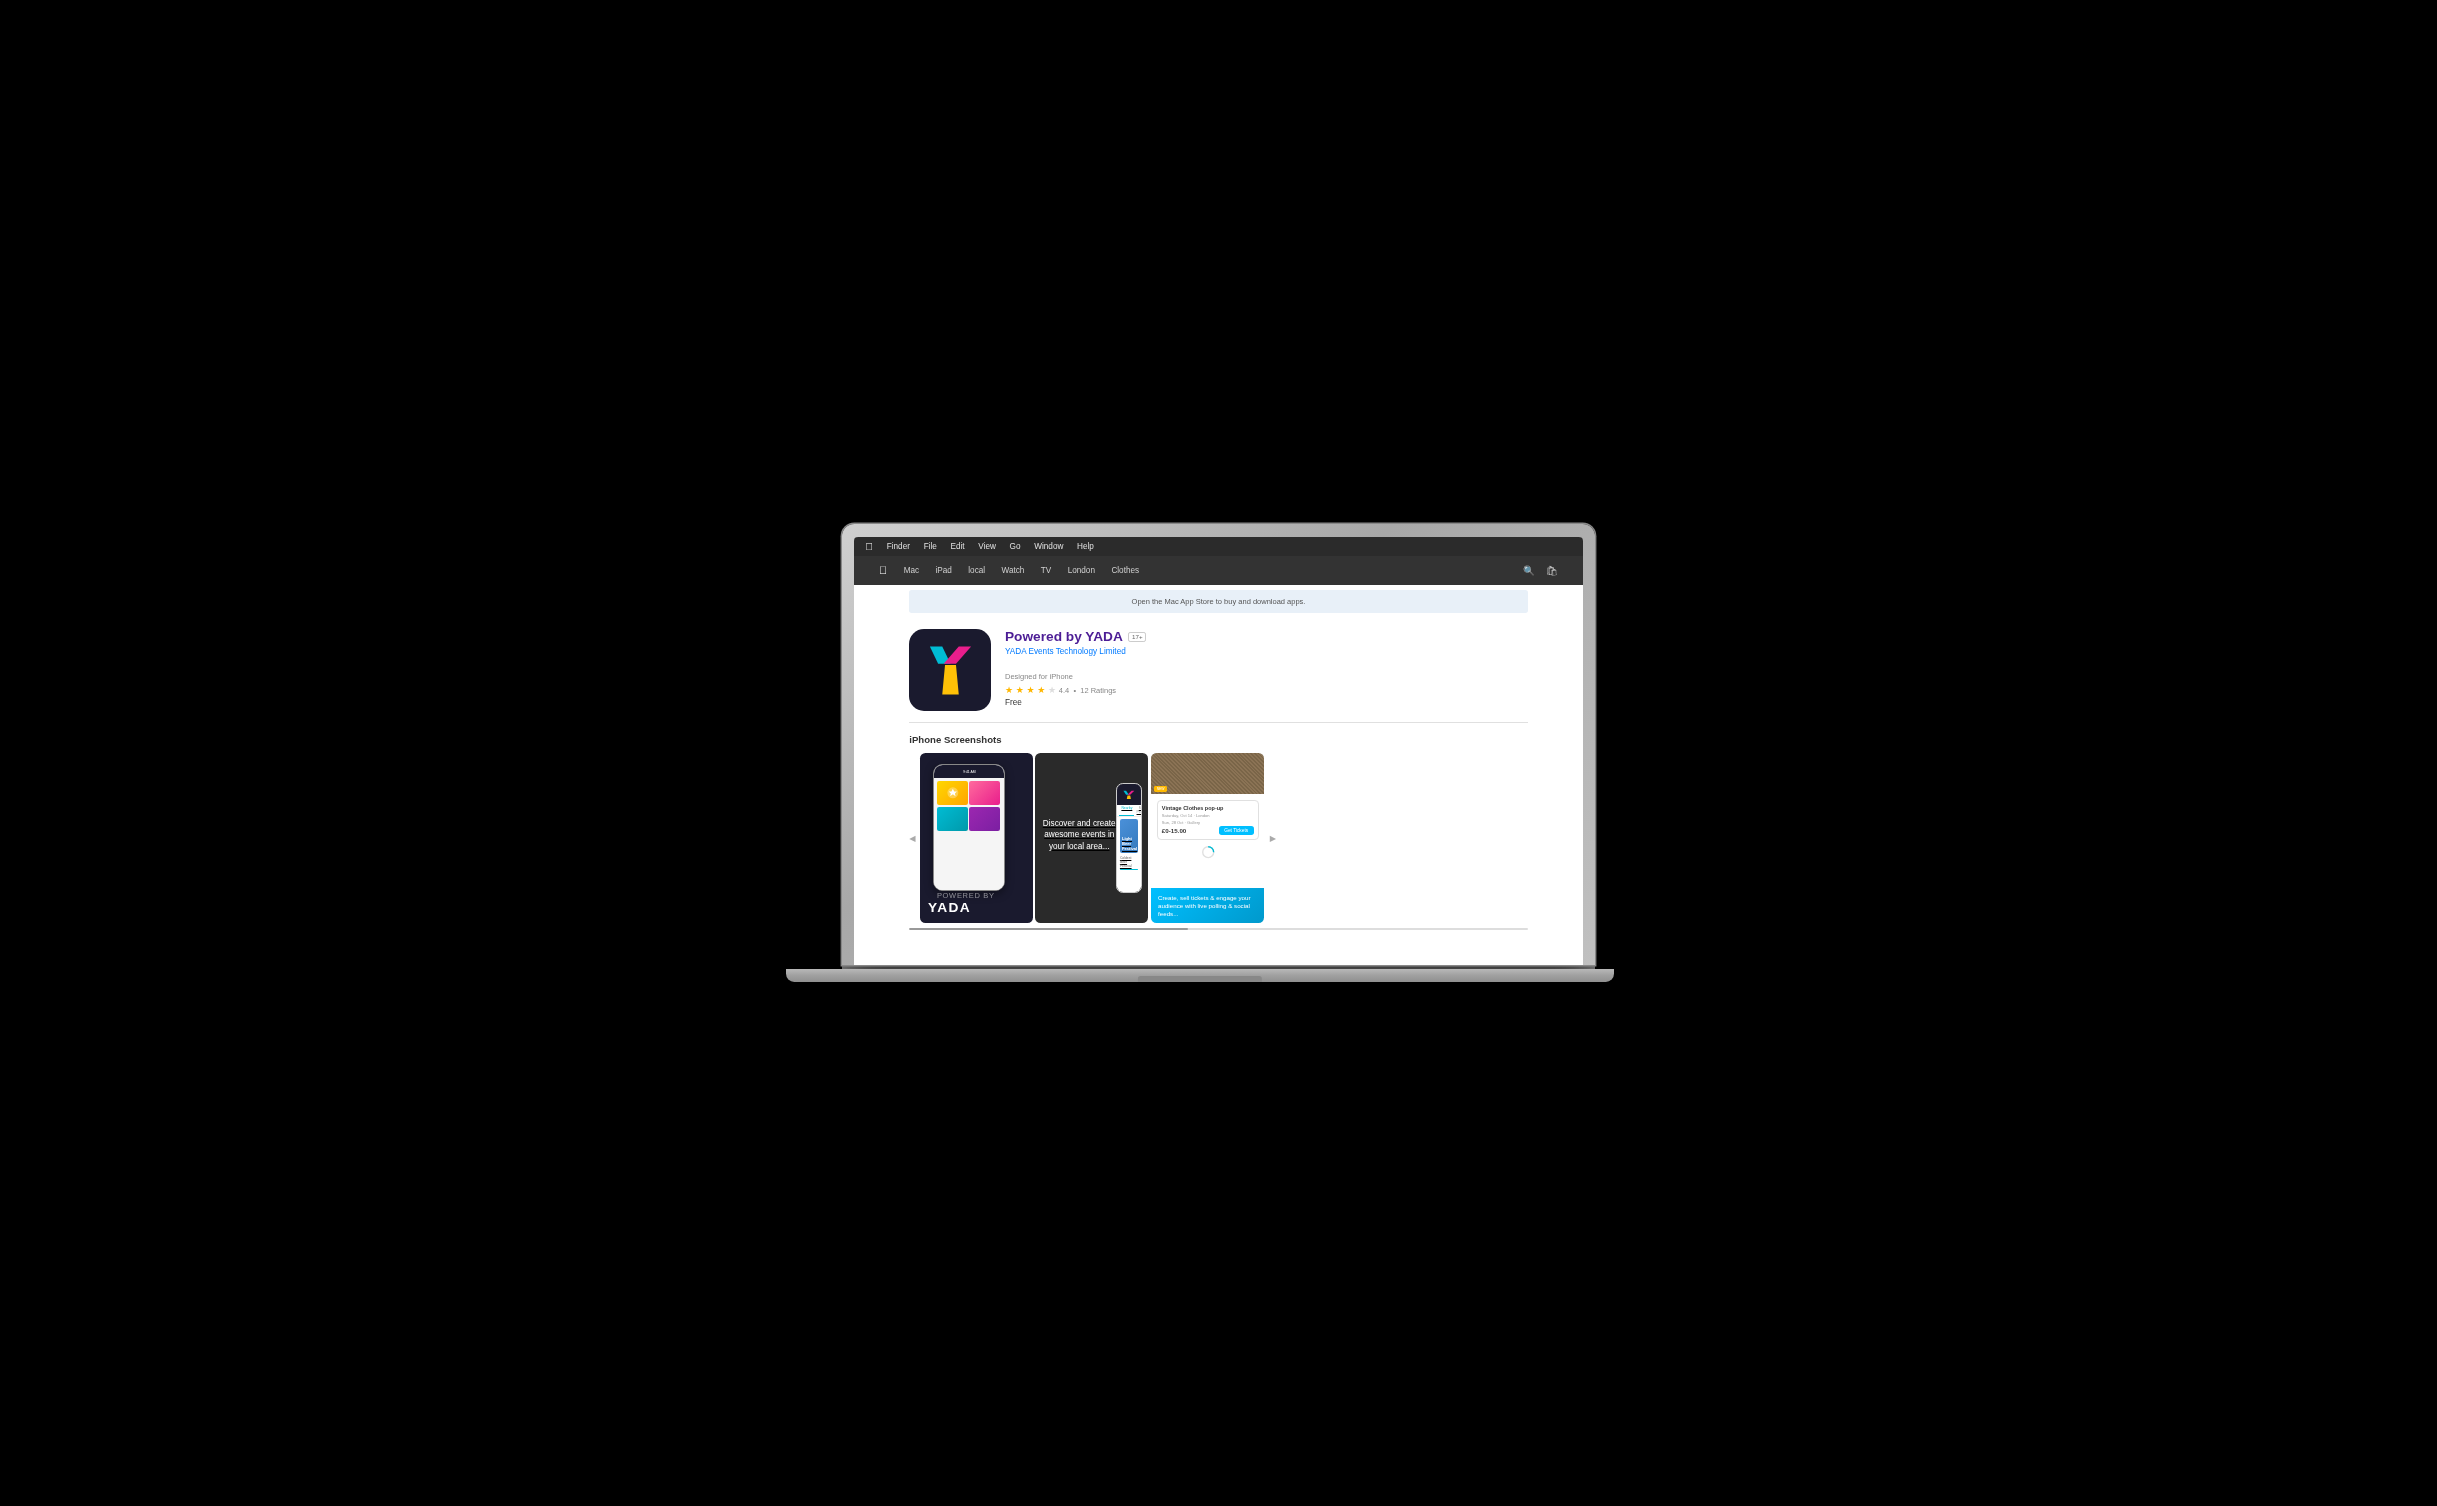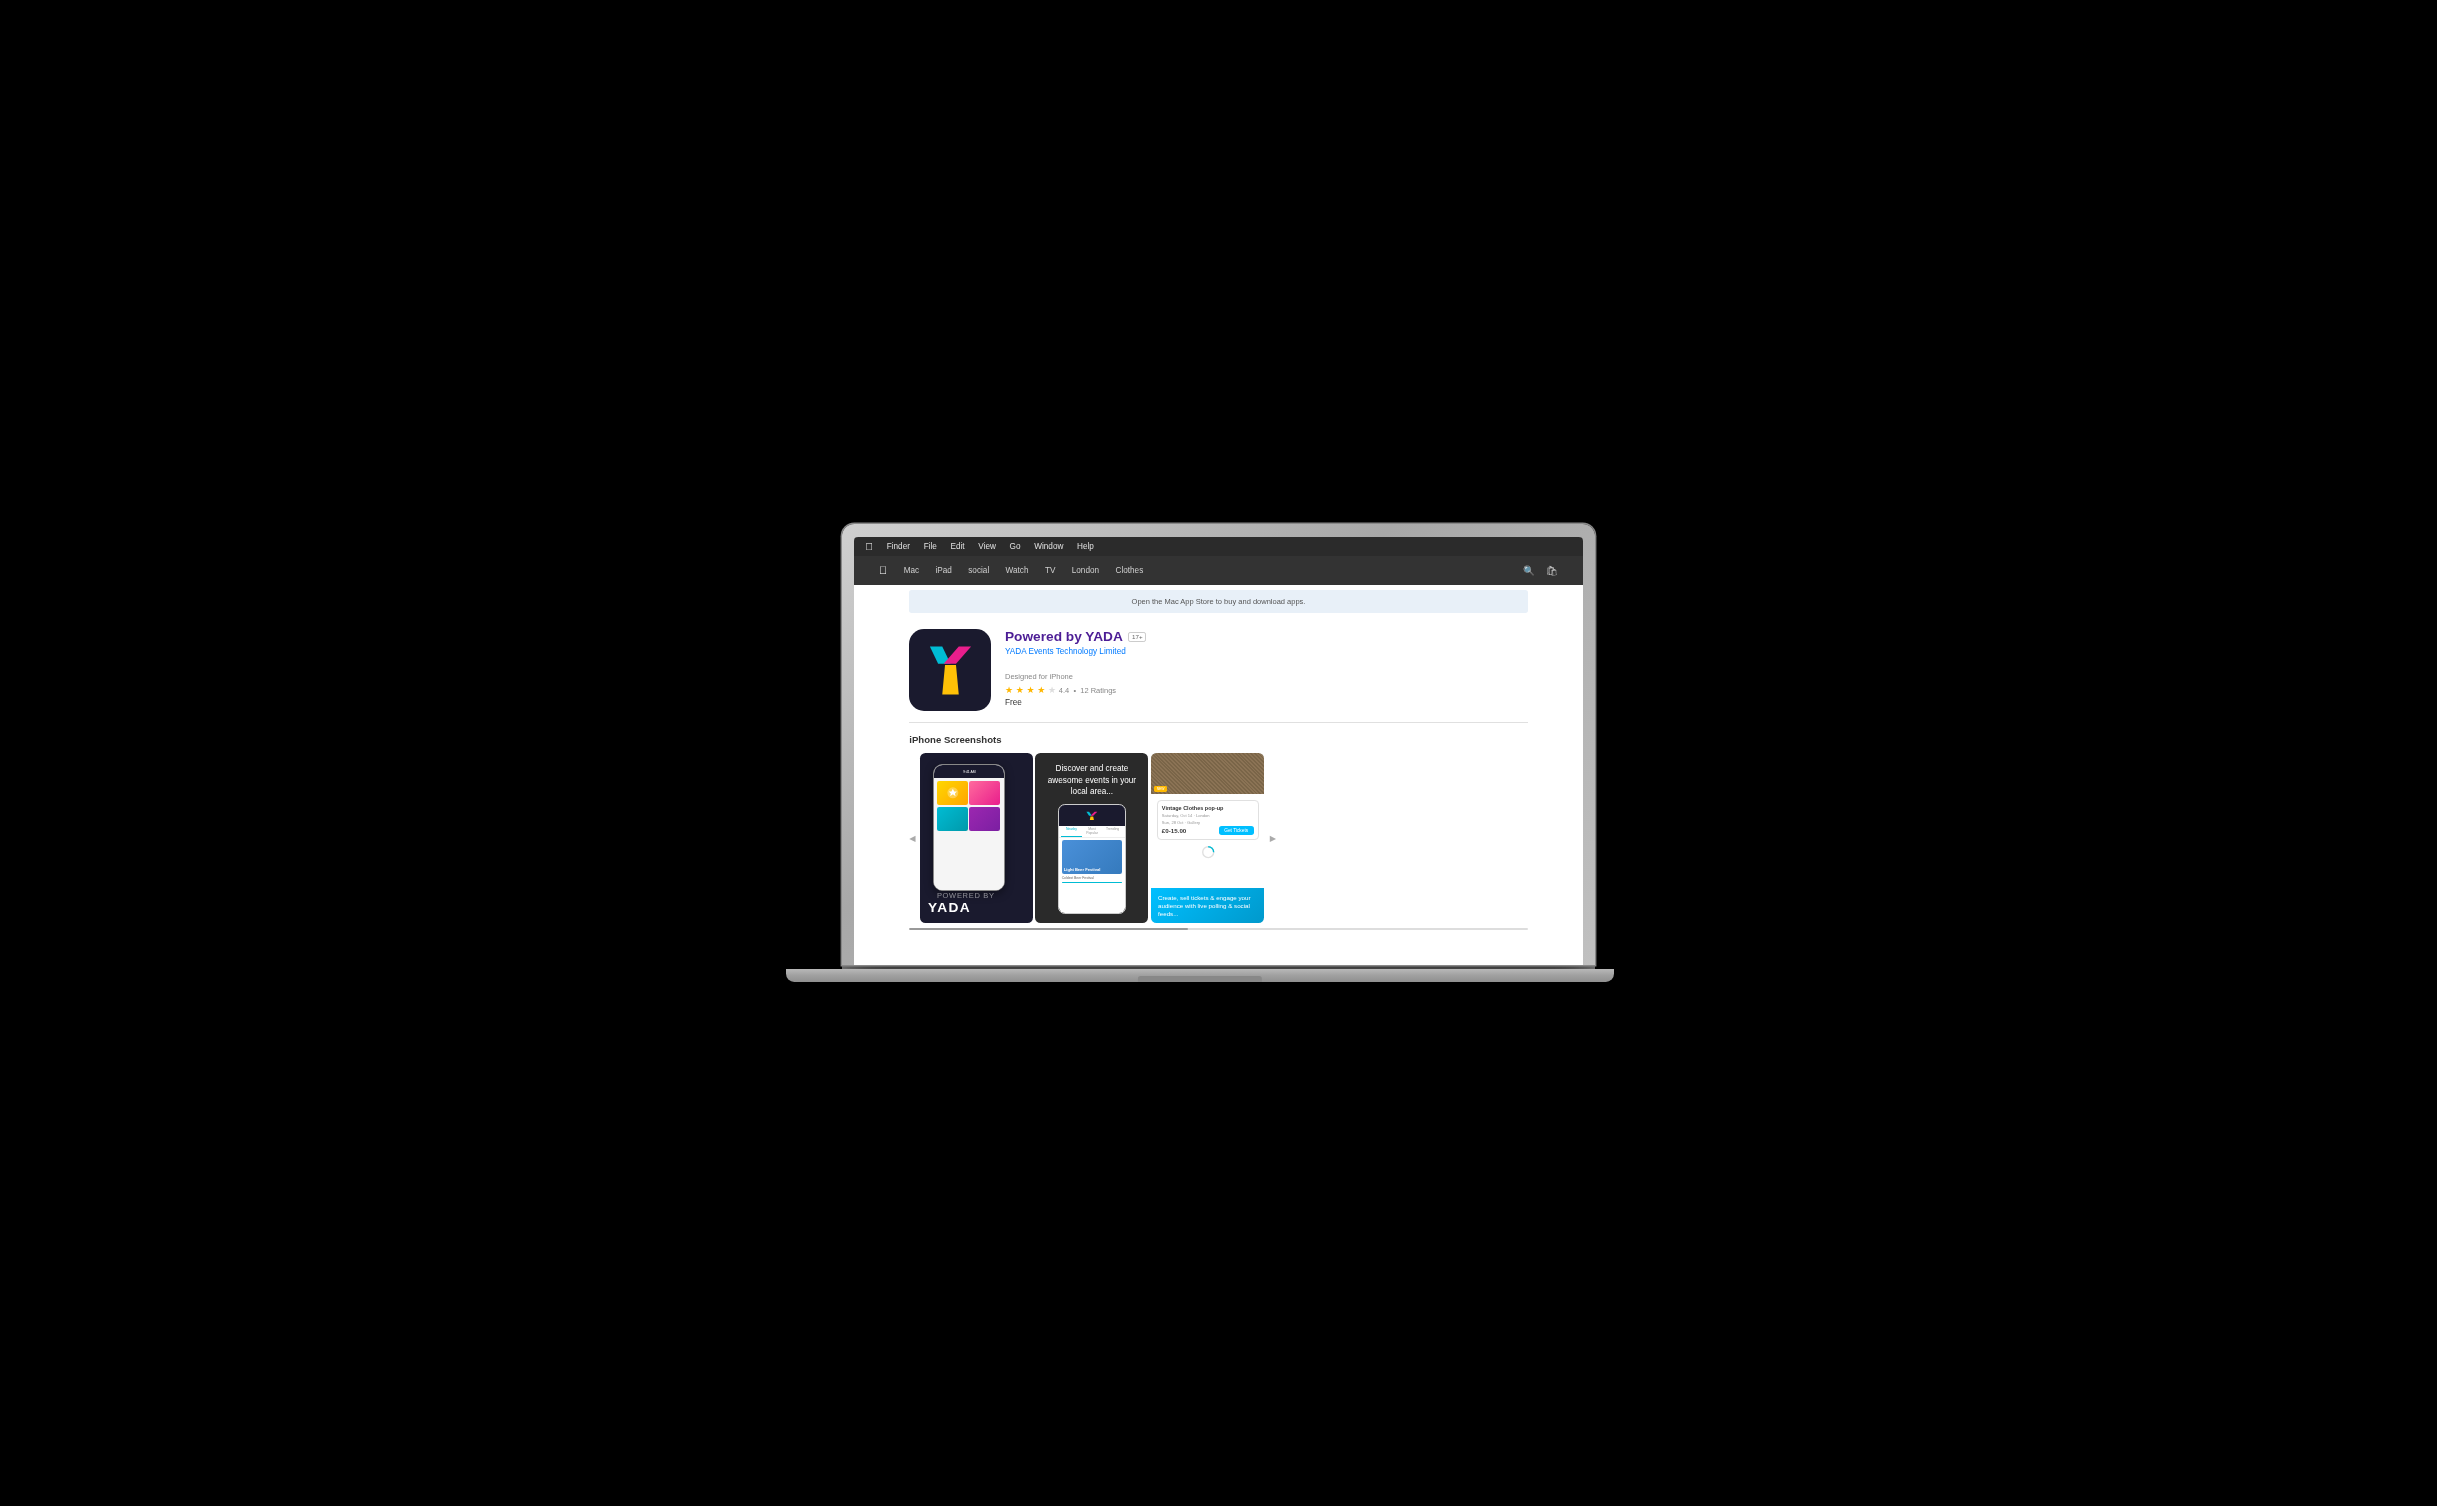--- a/index.html
+++ b/index.html
@@ -291,24 +291,25 @@
       padding: 4.1px 6.8px;
       border-radius: 2.7px;
       text-align: center;
       cursor: pointer;
     }
 
     
     .ss3 {
       background: #2a2a2a;
       display: flex;
-      flex-direction: column;
+      flex-direction: row;
       align-items: center;
       justify-content: space-between;
       padding: 9.6px 6.8px;
+      text-decoration: underline;
     }
 
     .ss3-text {
       color: #fff;
       font-size: 8.2px;
       font-weight: 500;
       text-align: center;
       margin-bottom: 6.8px;
       line-height: 1.4;
     }
@@ -564,21 +565,21 @@
           <span class="menu-bar-item">Window</span>
           <span class="menu-bar-item">Help</span>
         </div>
 
         <div class="apple-nav">
           <div class="full-nav">
             <div class="nav-left">
               <span class="apple-nav-logo"></span>
               <span class="apple-nav-item">Mac</span>
               <span class="apple-nav-item">iPad</span>
-              <span class="apple-nav-item">social</span>
+              <span class="apple-nav-item">local</span>
               <span class="apple-nav-item">Watch</span>
               <span class="apple-nav-item">TV</span>
               <span class="apple-nav-item">London</span>
               <span class="apple-nav-item">Clothes</span>
             </div>
             <div class="nav-right">
               <span class="apple-nav-icon">🔍</span>
               <span class="apple-nav-icon">🛍</span>
             </div>
           </div>

